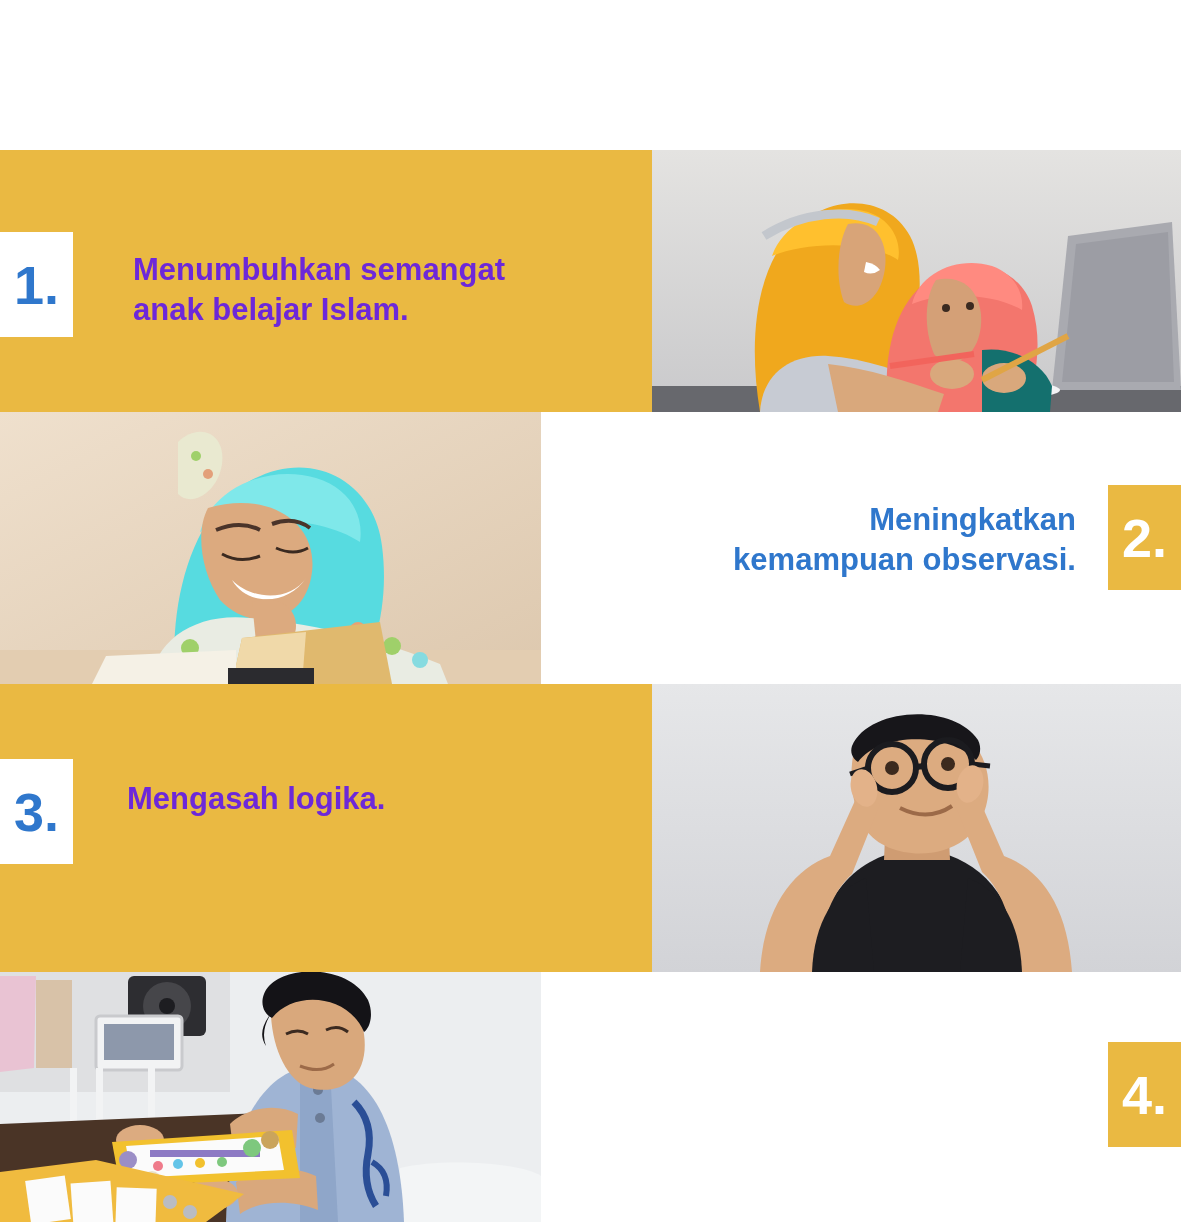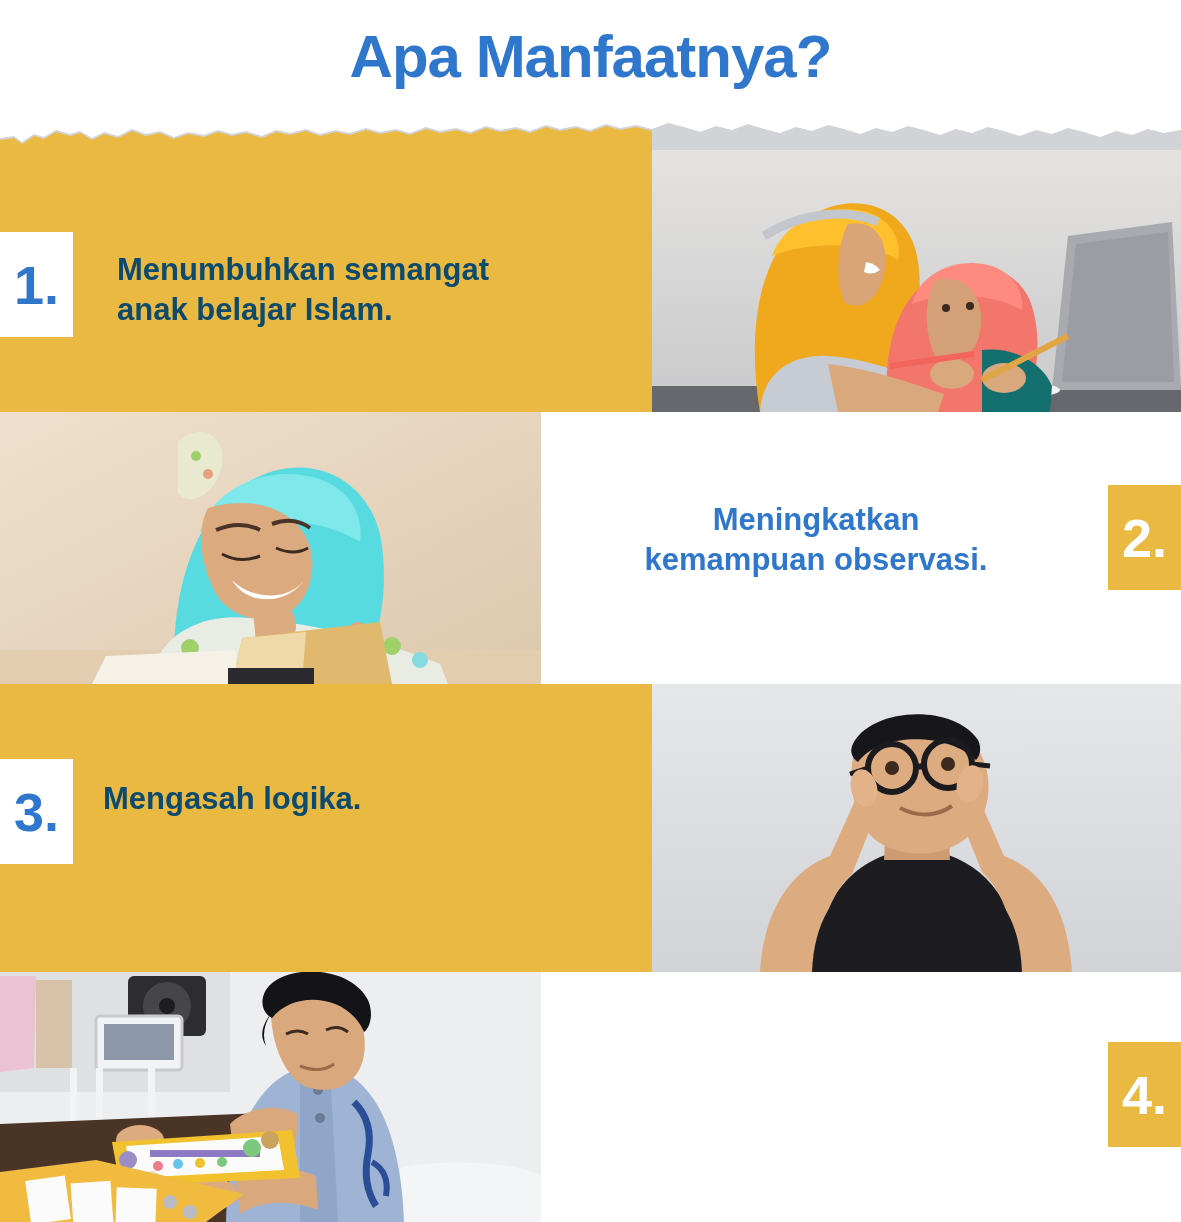--- a/index.html
+++ b/index.html
@@ -79,55 +79,36 @@
     background:#eab942; color:#ffffff;
   }
 
   
   .item-text {
     position:absolute;
     font-size:31px; font-weight:bold; line-height:1.28;
     font-family:"Liberation Sans", sans-serif;
     white-space:pre-line;
   }
-  .text-white { color:#0c4a6e; }
+  .text-white { color:#6d28d9;margin-left:16px; }
   .text-blue  { color:#2f77cc; }
   .t1 { left:117px; top:100px; width:500px; text-align:left; }
-  .t2 { right:105px; top:88px; width:520px; text-align:center; }
-  .t3 { left:103px; top:95px; width:500px; text-align:left; }
+  .t2 { right:105px; top:88px; width:520px; text-align:right; }
+  .t3 { left:111px; top:95px; width:500px; text-align:left; }
   .t4 { right:105px; top:100px; width:520px; text-align:right; }
 
   
   .photo { position:absolute; inset:0; }
   .photo svg { display:block; width:100%; height:100%; }
 </style>
 </head>
 <body>
 
 <div class="page">
 
-  <div class="header">
-    <div class="page-title">Apa Manfaatnya?</div>
-
-    <svg class="torn-edge" viewBox="0 0 1181 46" preserveAspectRatio="none">
-      <path fill="#d2d3d7" d="M0,20 L14,18 L22,24 L34,16 L44,19 L56,12 L70,16 L80,13 L92,20 L104,14
-        L118,18 L132,11 L146,16 L160,13 L174,19 L188,14 L204,17 L218,12 L232,16 L246,13 L262,18
-        L276,12 L290,15 L306,11 L320,16 L336,12 L350,15 L366,10 L380,14 L396,11 L410,15 L426,9
-        L440,13 L456,10 L470,14 L486,8 L500,12 L516,9 L530,13 L546,7 L560,11 L576,8 L590,12
-        L606,6 L620,10 L636,7 L652,11 L668,5 L684,9 L700,14 L716,8 L732,12 L748,6 L764,11
-        L780,15 L796,9 L812,13 L828,7 L844,11 L860,16 L876,10 L892,14 L908,8 L924,12 L940,17
-        L956,11 L972,15 L988,9 L1004,13 L1020,18 L1036,12 L1052,16 L1068,10 L1084,14 L1100,19
-        L1116,13 L1132,17 L1148,11 L1164,15 L1181,12 L1181,46 L0,46 Z"></path>
-      <path fill="#eab942" d="M0,22 L14,20 L22,26 L34,18 L44,21 L56,14 L70,18 L80,15 L92,22 L104,16
-        L118,20 L132,13 L146,18 L160,15 L174,21 L188,16 L204,19 L218,14 L232,18 L246,15 L262,20
-        L276,14 L290,17 L306,13 L320,18 L336,14 L350,17 L366,12 L380,16 L396,13 L410,17 L426,11
-        L440,15 L456,12 L470,16 L486,10 L500,14 L516,11 L530,15 L546,9 L560,13 L576,10 L590,14
-        L606,8 L620,12 L636,9 L652,13 L652,46 L0,46 Z"></path>
-    </svg>
-  </div>
 
   <div class="row row-1">
     <div class="panel panel-yellow r1-text">
       <div class="num-box num-left">1.</div>
       <div class="item-text text-white t1">Menumbuhkan semangat
 anak belajar Islam.</div>
     </div>
     <div class="panel panel-photo r1-photo">
       <div class="photo">
         <svg viewBox="0 0 529 262" preserveAspectRatio="xMidYMid slice">

